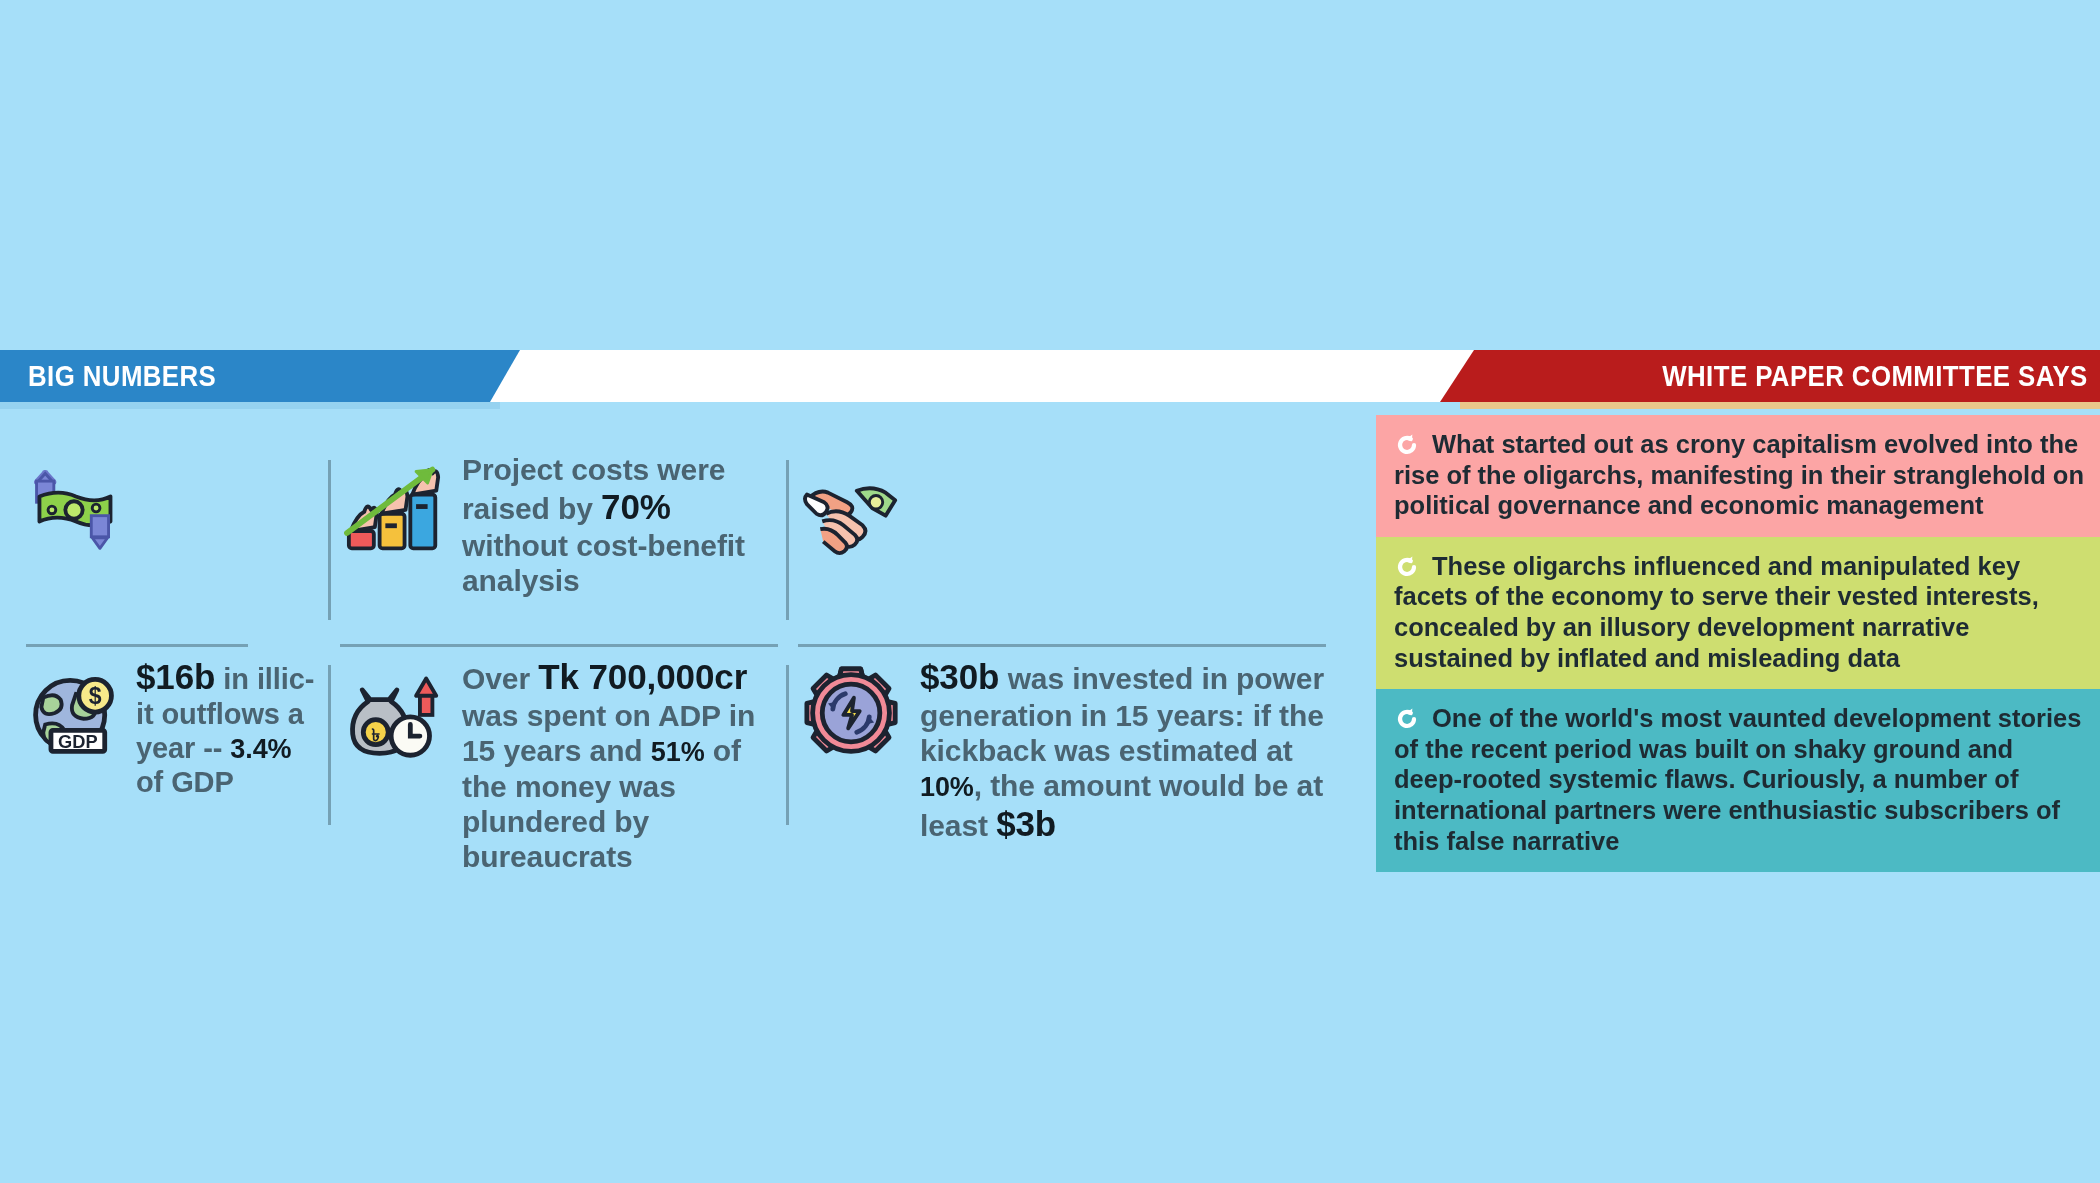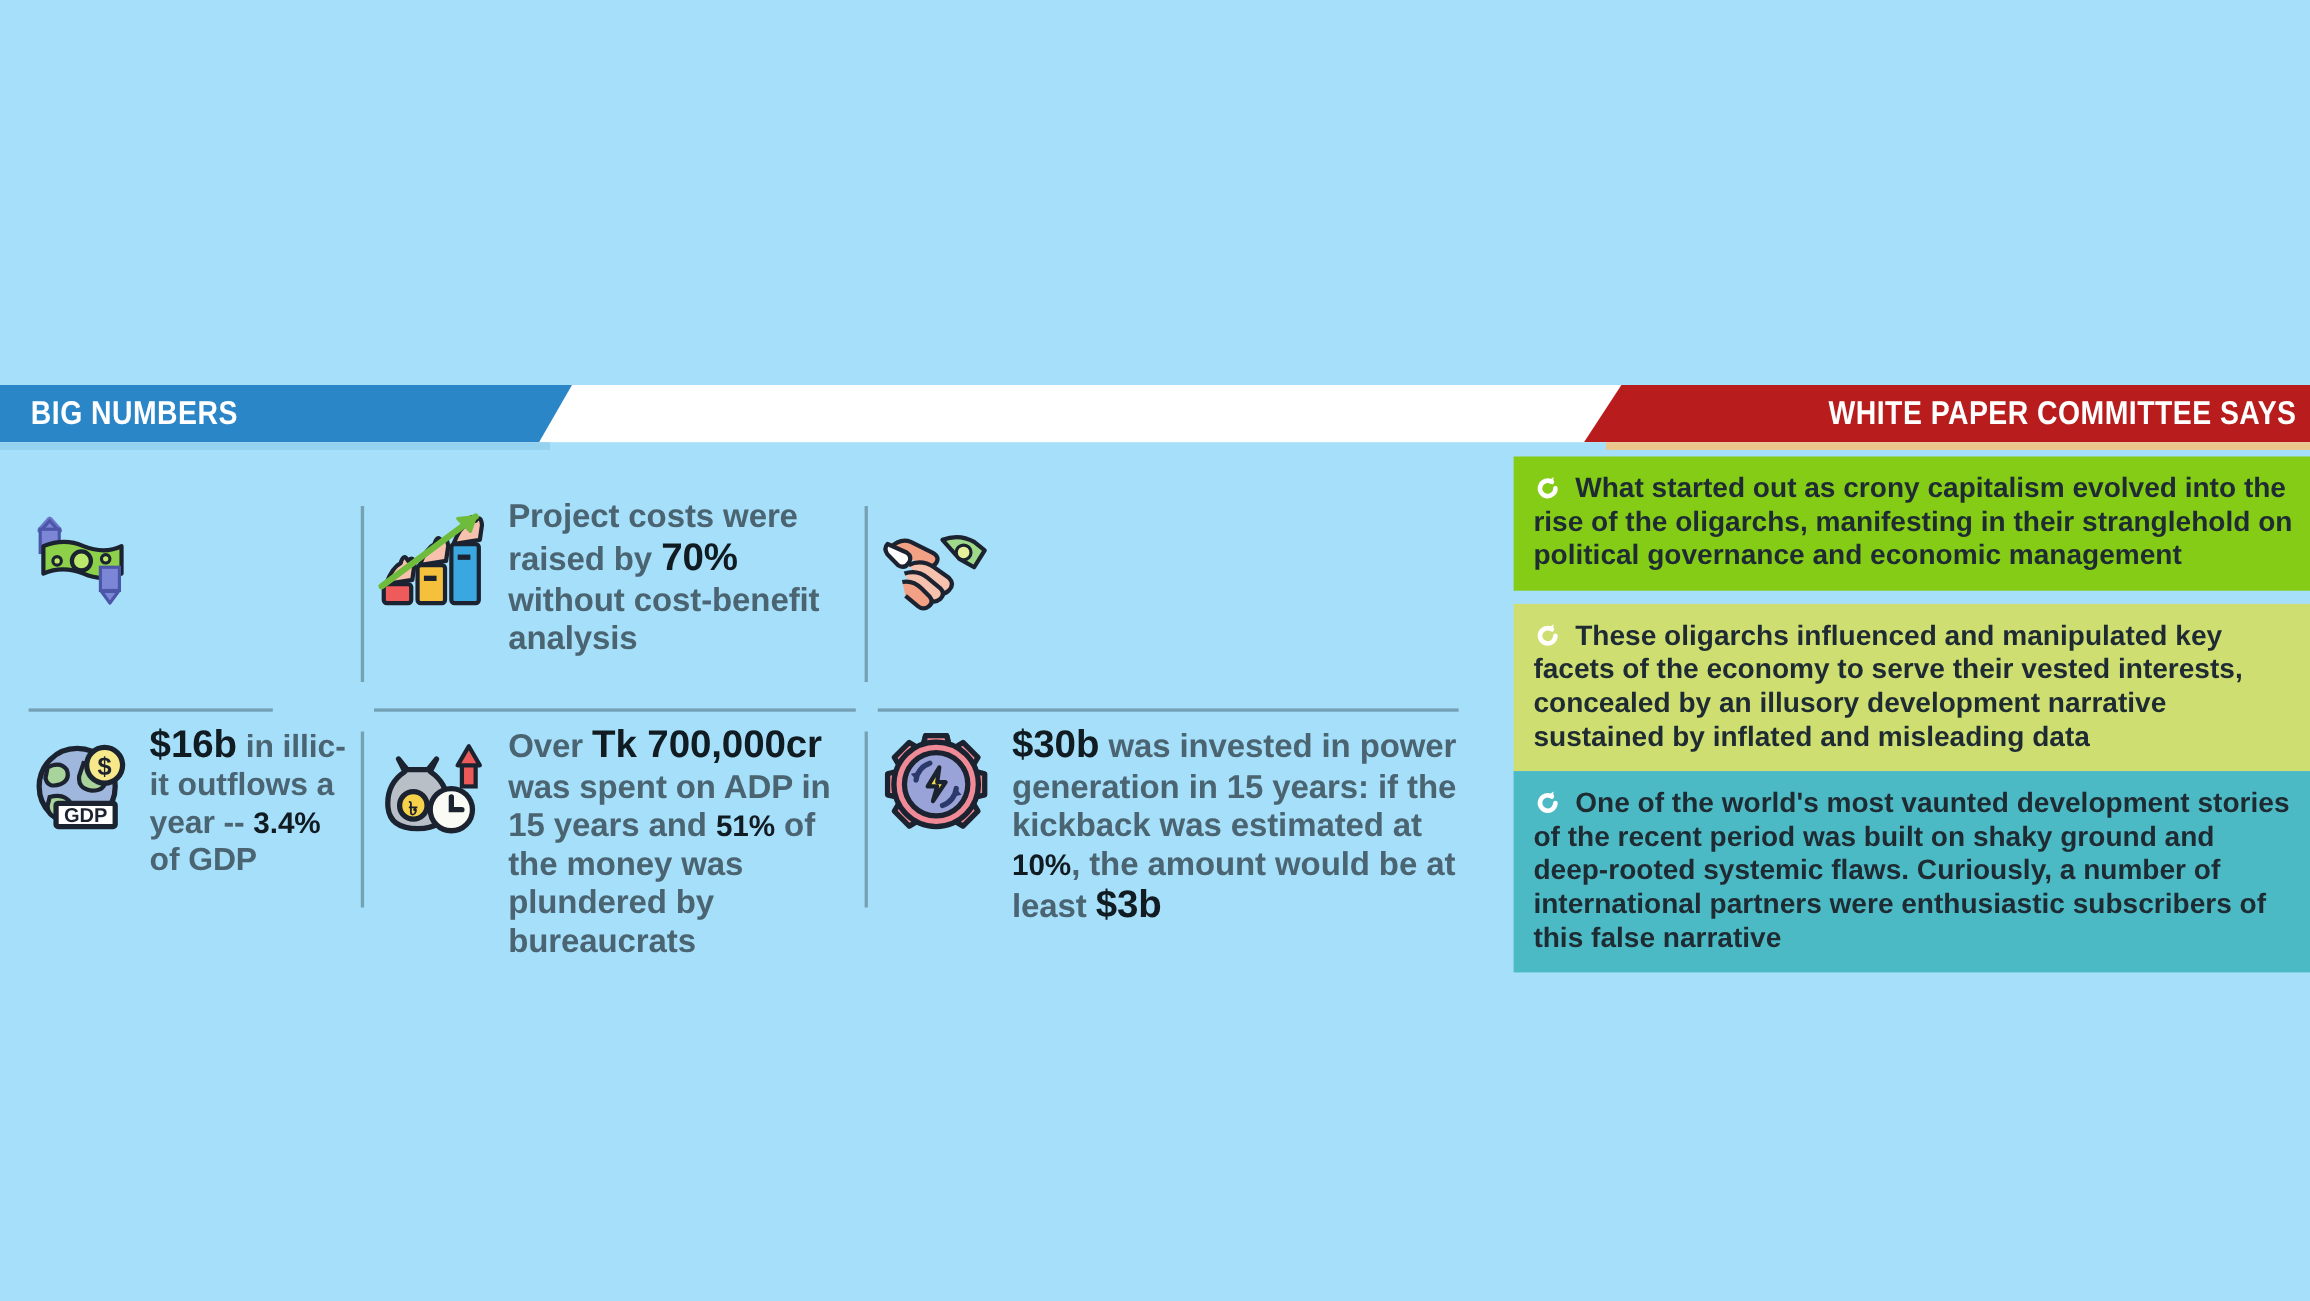--- a/index.html
+++ b/index.html
@@ -87,21 +87,21 @@
   .stat.c1 .stat-text { font-size: 29px; }
   .stat.c2 .stat-text { font-size: 30px; }
   .stat.c3 .stat-text { font-size: 30px; }
   .panel-block {
     position: relative; width: 724px;
     padding: 14px 14px 16px 18px;
     font-family: "Liberation Sans Narrow", "Liberation Sans", sans-serif;
     font-size: 25.5px; line-height: 1.2; color: #1e2b33; font-weight: 600;
   }
   .panel-block.b1 { background: #f6c97a; top: 0; }
-  .panel-block.b2 { background: #cede70; margin-top: 12px; }
+  .panel-block.b2 { background: #cede70; }
   .panel-block.b3 { background: #4cbac4; }
   .panel-block .bullet {
     display: inline-block; width: 30px; height: 24px;
     vertical-align: -4px; margin-right: 8px;
   }
   .panel-wrap { position: absolute; left: 1376px; top: 415px; width: 724px; }
 </style>
 </head>
 <body>
 
@@ -251,21 +251,21 @@
         </div>
         <div class="stat-text">
           <b>$30b</b><span> was invested in power generation in 15 years: if the kickback was estimated at </span><span class="pct">10%</span><span>, the amount would be at least </span><b>$3b</b>
         </div>
       </div>
     </div>
   </div>
 
   <div class="panel-wrap">
 
-    <div class="panel-block b1" style="background: #84cc16;">
+    <div class="panel-block b1" style="background: #fca5a5;">
       <span class="bullet">
         <svg viewBox="0 0 24 24" width="26" height="24">
           <path d="M19 12a7 7 0 1 1-3.2-5.9" fill="none" stroke="#ffffff" stroke-width="4.2" stroke-linecap="round"></path>
           <path d="M17.4 1.6 L16.6 8.2 L10.4 6.4 Z" fill="#ffffff"></path>
         </svg>
       </span><span>What started out as crony capitalism evolved into the rise of the oligarchs, manifesting in their stranglehold on political governance and economic management</span>
     </div>
 
     <div class="panel-block b2" style="background: rgb(206, 222, 112);">
       <span class="bullet">

